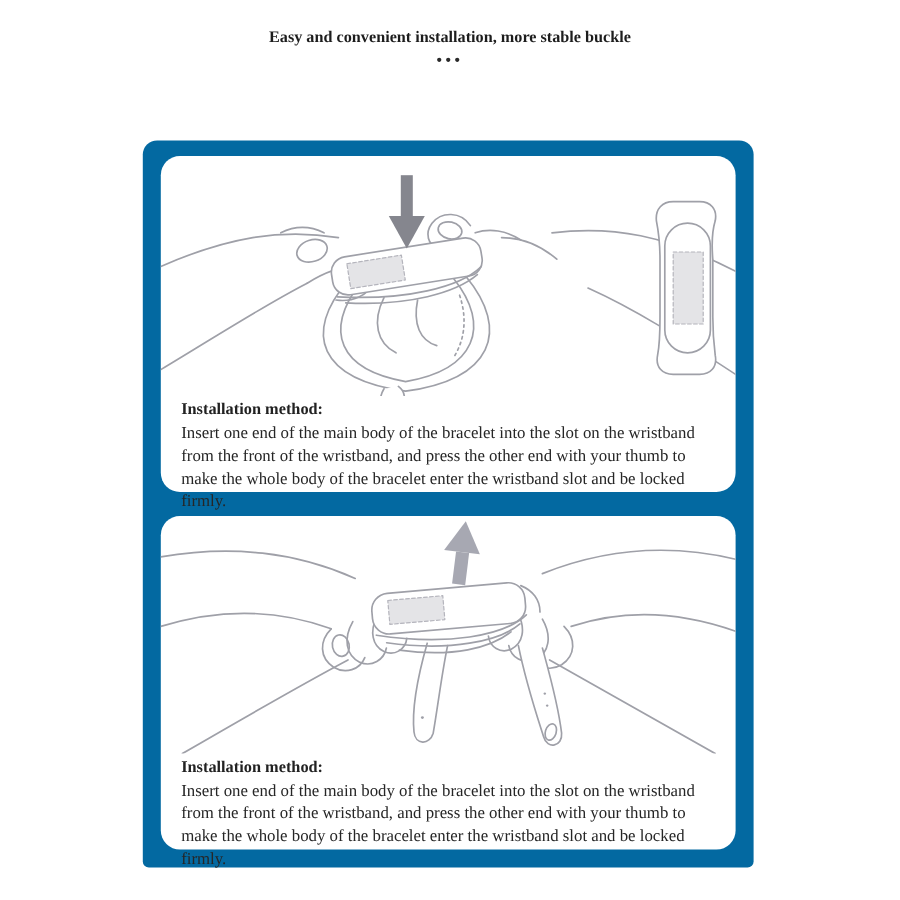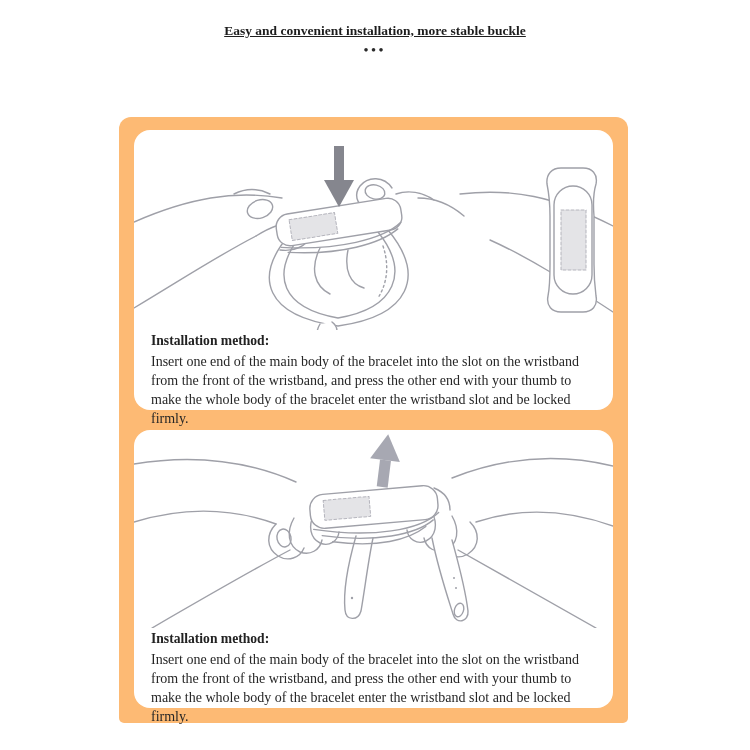--- a/index.html
+++ b/index.html
@@ -2,25 +2,25 @@
 <html><head>
 <meta charset="utf-8">
 <style>
   html,body{margin:0;padding:0;}
   body{
     width:750px;height:750px;background:#ffffff;position:relative;
     font-family:"Liberation Serif", serif;color:#1d1d1d;overflow:hidden;
   }
   .header{position:absolute;top:16px;left:0;width:750px;text-align:center;}
   .title{font-size:31px;font-weight:400;letter-spacing:0.4px;color:#161616;margin:0;}
-  .subtitle{font-size:13.5px;font-weight:bold;color:#1d1d1d;margin-top:7px;text-decoration:underline;}
+  .subtitle{font-size:13.5px;font-weight:bold;color:#1d1d1d;margin-top:7px;}
   .dots{font-size:13px;font-weight:bold;letter-spacing:3px;color:#2a2a2a;margin-top:3px;}
   .container{
     position:absolute;left:119px;top:117px;width:509px;height:606px;
-    background:#fdba74;border-radius:12px 12px 5px 5px;
+    background:#0369a1;border-radius:12px 12px 5px 5px;
   }
   .card{
     position:absolute;left:15px;width:479px;background:#ffffff;border-radius:16px;
   }
   .card-1{top:13px;height:280px;}
   .card-2{top:313px;height:278px;}
   .card svg{display:block;}
   .text-block{padding:1px 17px 0 17px;}
   .method-heading{font-size:13.6px;font-weight:bold;color:#222;margin:0 0 2px 0;line-height:19px;}
   .method-body{font-size:14px;color:#262626;margin:0;line-height:19px;text-align:left;}

